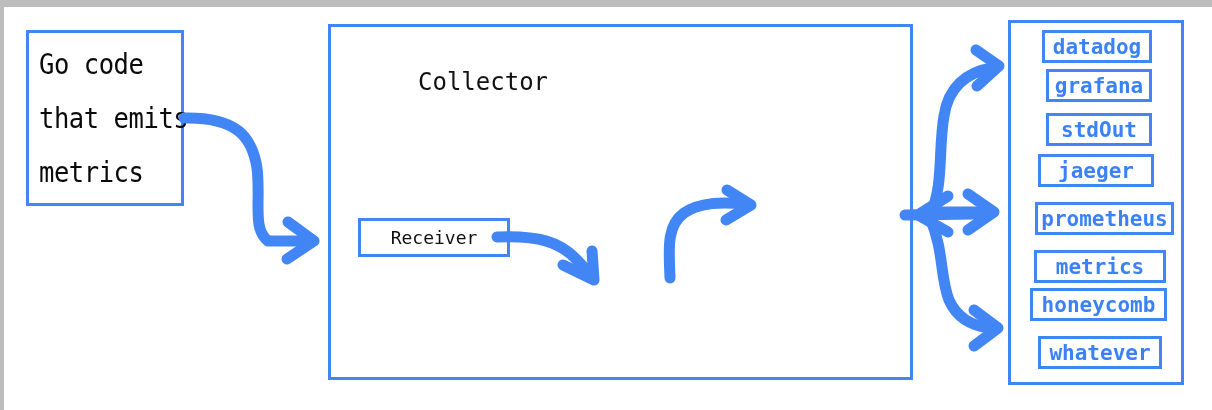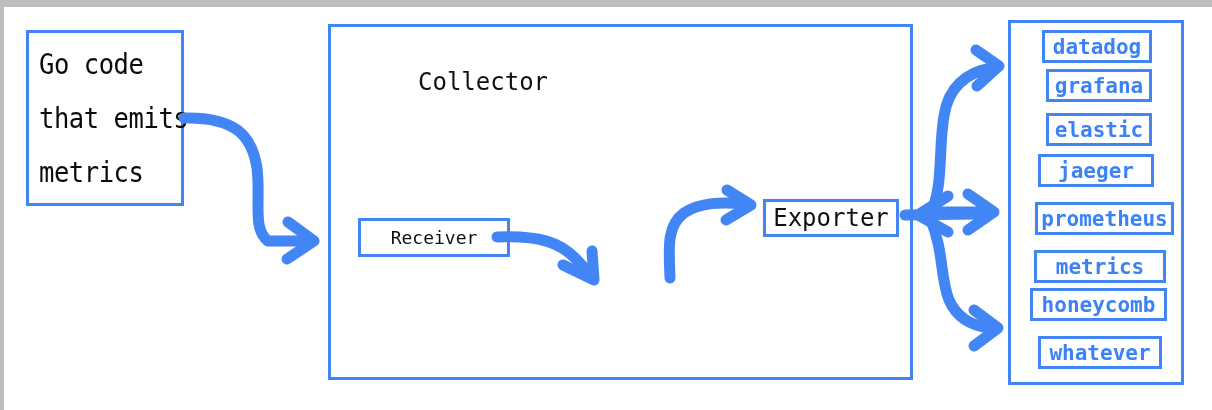--- a/index.html
+++ b/index.html
@@ -119,27 +119,26 @@
   <div class="box" id="src-box">
     <div class="line">Go code</div>
     <div class="line">that emits</div>
     <div class="line">metrics</div>
   </div>
 
   <div class="box" id="collector-box"></div>
   <div id="collector-title">Collector</div>
 
   <div class="box" id="receiver-box">Receiver</div>
-  <div class="box" id="exporter-box">Exporter</div>
 
   <div class="box" id="dest-panel"></div>
   <div id="dest-list">
       <div class="dest-box" style="left: 1042px; top: 30px; width: 110px;">datadog</div>
       <div class="dest-box" style="left: 1046px; top: 69px; width: 106px;">grafana</div>
-      <div class="dest-box" style="left: 1046px; top: 113px; width: 106px;">elastic</div>
+      <div class="dest-box" style="left: 1046px; top: 113px; width: 106px;">stdOut</div>
       <div class="dest-box" style="left: 1038px; top: 154px; width: 116px;">jaeger</div>
       <div class="dest-box" style="left: 1035px; top: 202px; width: 139px; text-align: right;">prometheus</div>
       <div class="dest-box" style="left: 1034px; top: 250px; width: 132px;">metrics</div>
       <div class="dest-box" style="left: 1030px; top: 288px; width: 137px;">honeycomb</div>
       <div class="dest-box" style="left: 1038px; top: 336px; width: 124px;">whatever</div>
     </div>
 
   <svg id="arrows" viewBox="0 0 1212 410" xmlns="http://www.w3.org/2000/svg">
     <g fill="none" stroke="#4285F4" stroke-width="11" stroke-linecap="round" stroke-linejoin="round">
 

